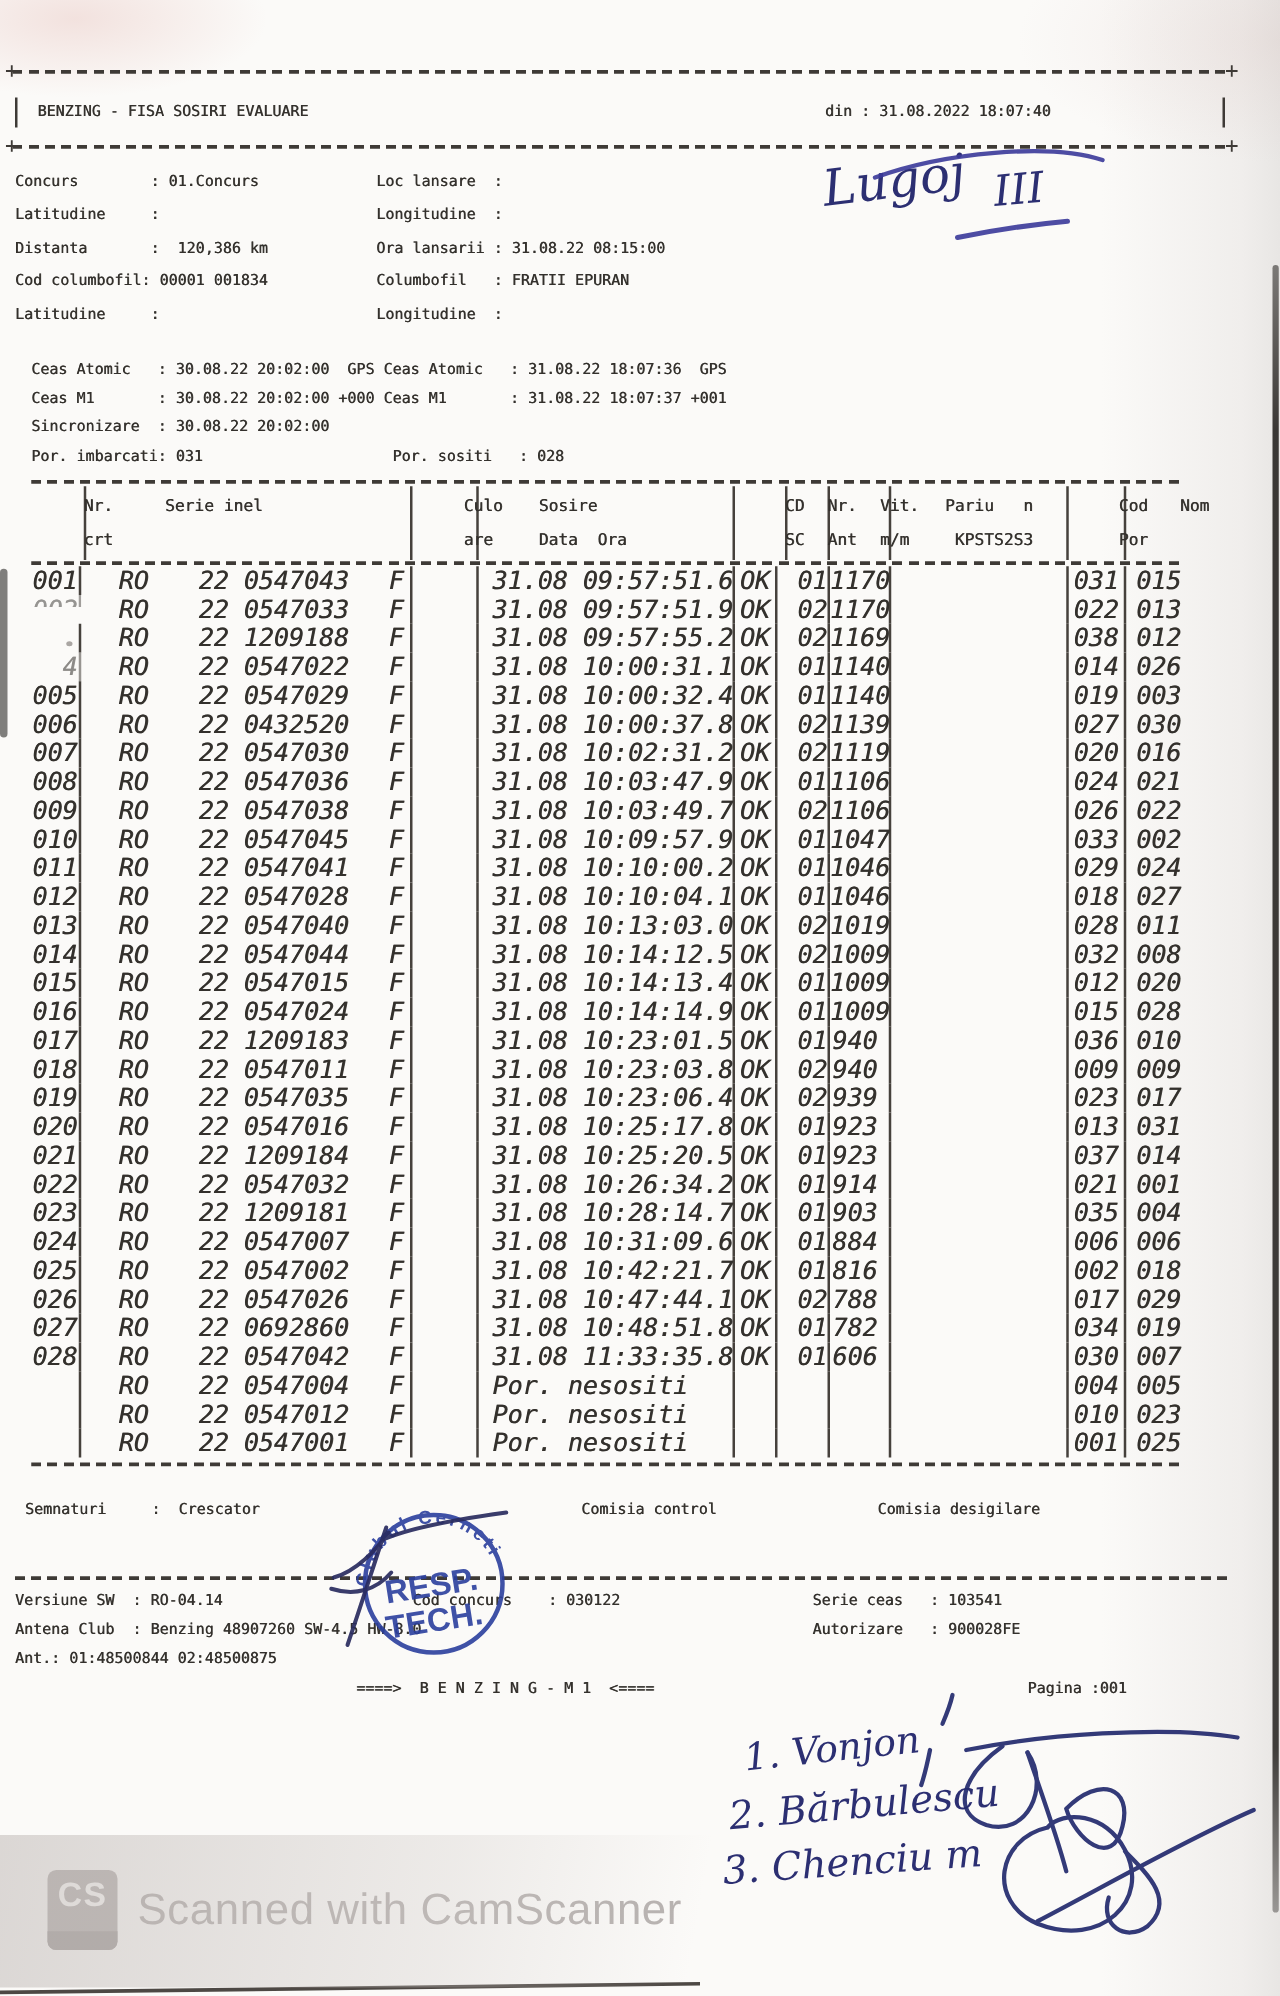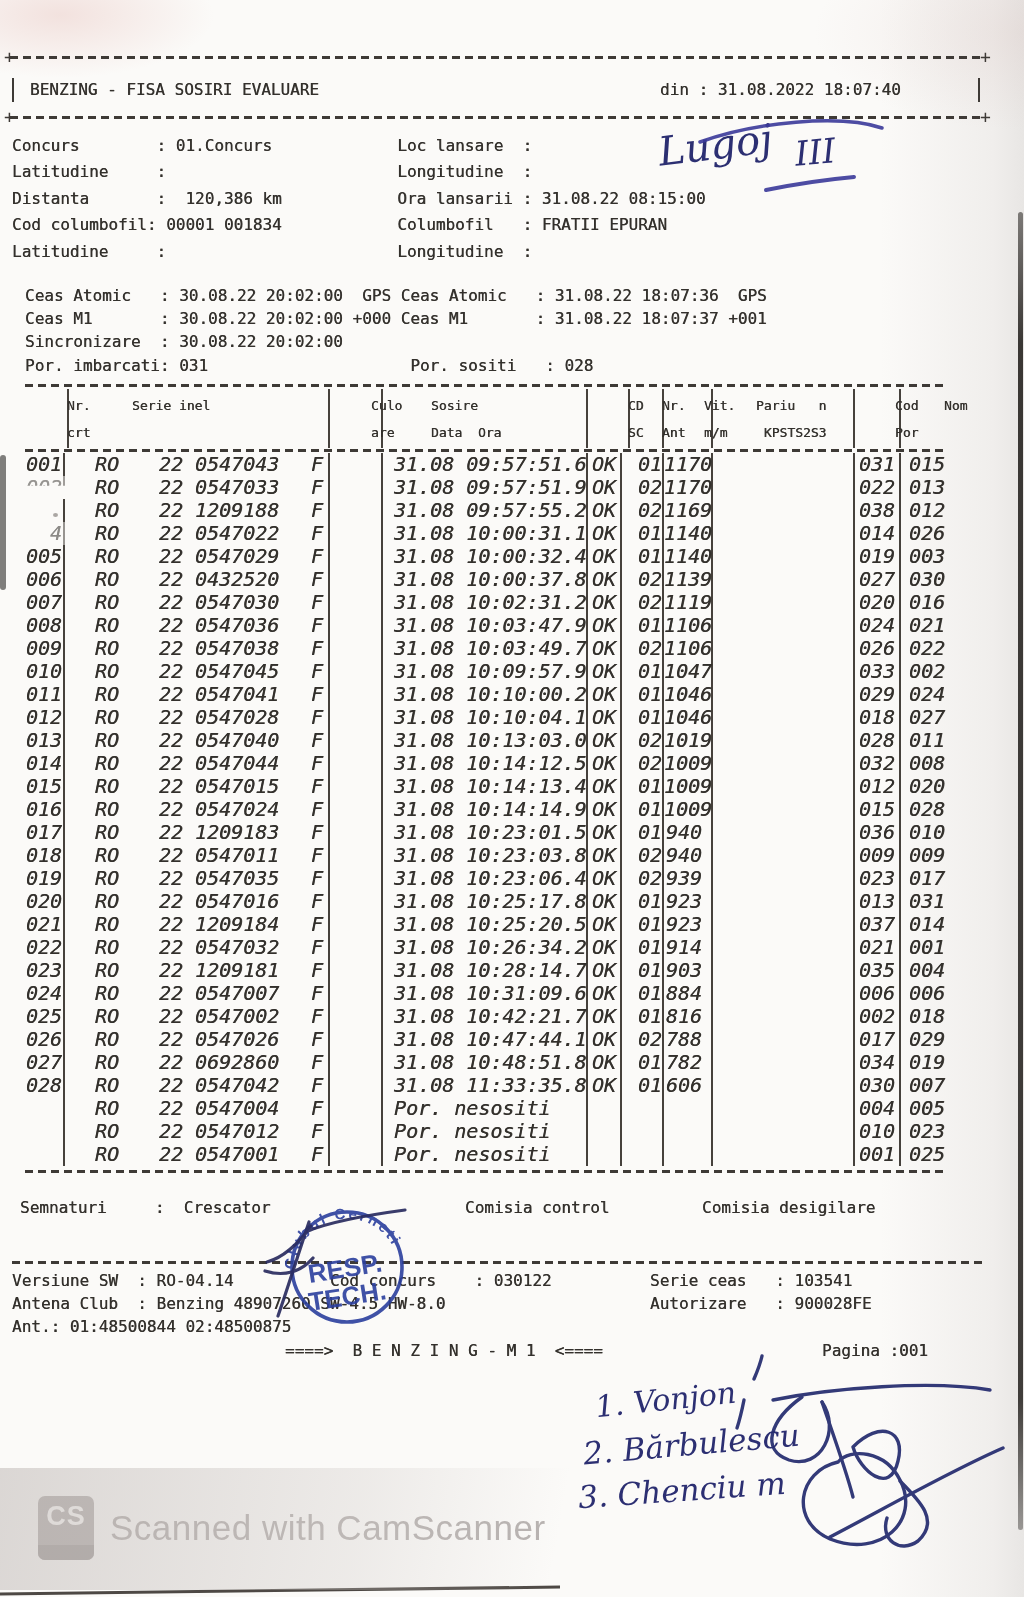--- a/index.html
+++ b/index.html
@@ -5,21 +5,21 @@
   html,body{margin:0;padding:0;}
   .page{
     position:relative;width:1024px;height:1597px;overflow:hidden;
     background:
       radial-gradient(220px 90px at 60px 15px, rgba(228,186,180,.38), rgba(228,186,180,0) 70%),
       radial-gradient(300px 140px at 100% 2%, rgba(214,190,186,.25), rgba(214,190,186,0) 70%),
       linear-gradient(90deg,#fbfaf8 0%, #fbfaf8 86%, #f0eeec 97%, #e8e6e4 100%),
       #fbfaf8;
     font-family:"DejaVu Sans Mono",monospace;color:#33302c;
   }
-  .mono{position:absolute;white-space:pre;font-size:16px;line-height:23px;
+  .mono{position:absolute;white-space:pre;font-size:12px;line-height:23px;
         text-shadow:0.35px 0 rgba(51,48,44,.85);}
   .dash{position:absolute;height:3px;
         background:repeating-linear-gradient(90deg,#3e3a36 0 8px,transparent 8px 13px);}
   .plus{position:absolute;font-size:18px;line-height:10px;color:#3e3a36;}
   .vpipe{position:absolute;width:2px;height:24px;background:#3e3a36;}
 
   
   .tbl{position:absolute;left:25px;top:384px;width:922px;}
   .thead,.trow{display:grid;grid-template-columns:40px 265px 53px 205px 34px 42px 49px 142px 46px 44px;}
   .thead{position:absolute;top:5px;left:0;width:920px;height:59px;}

